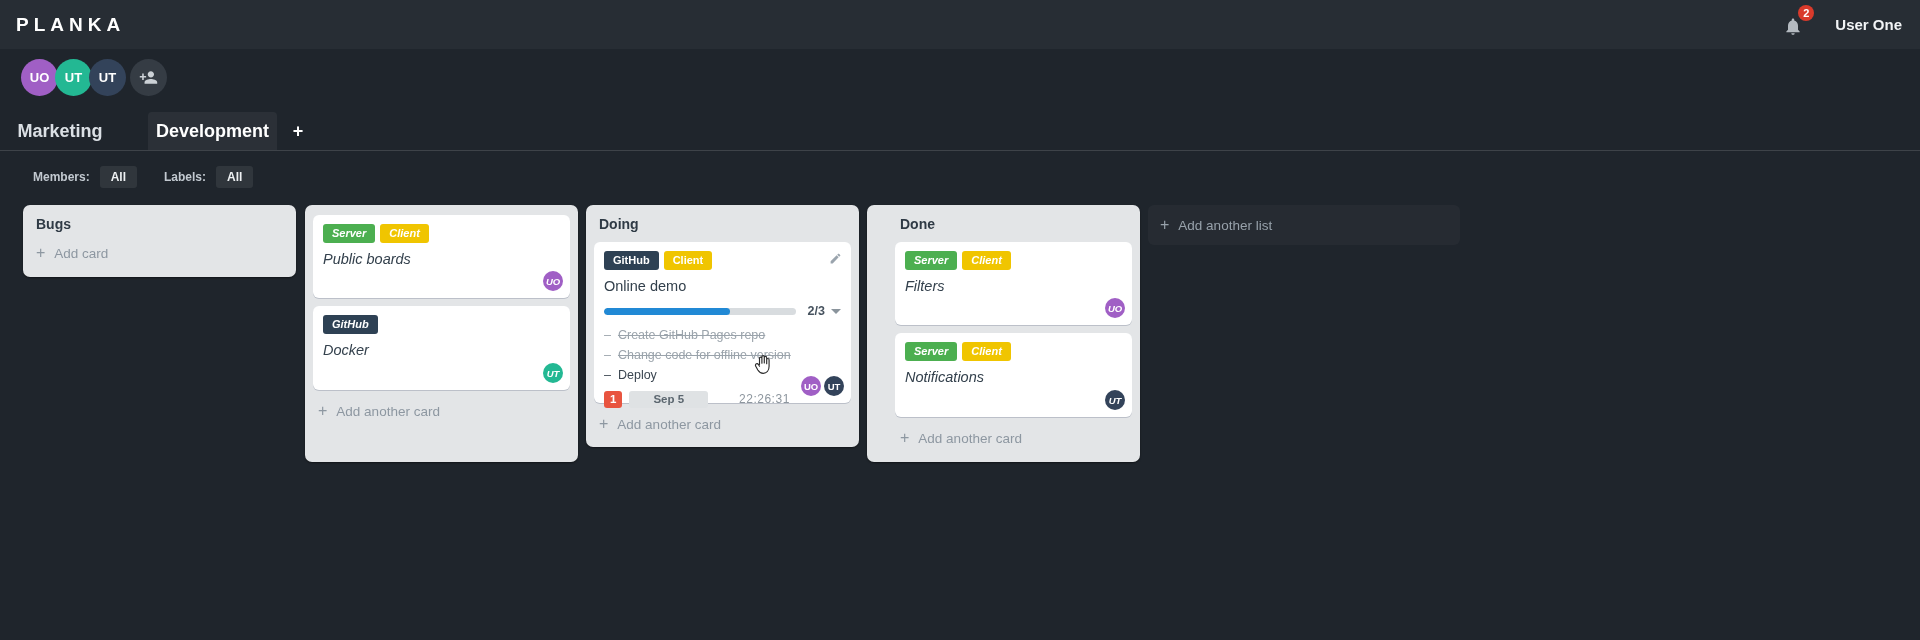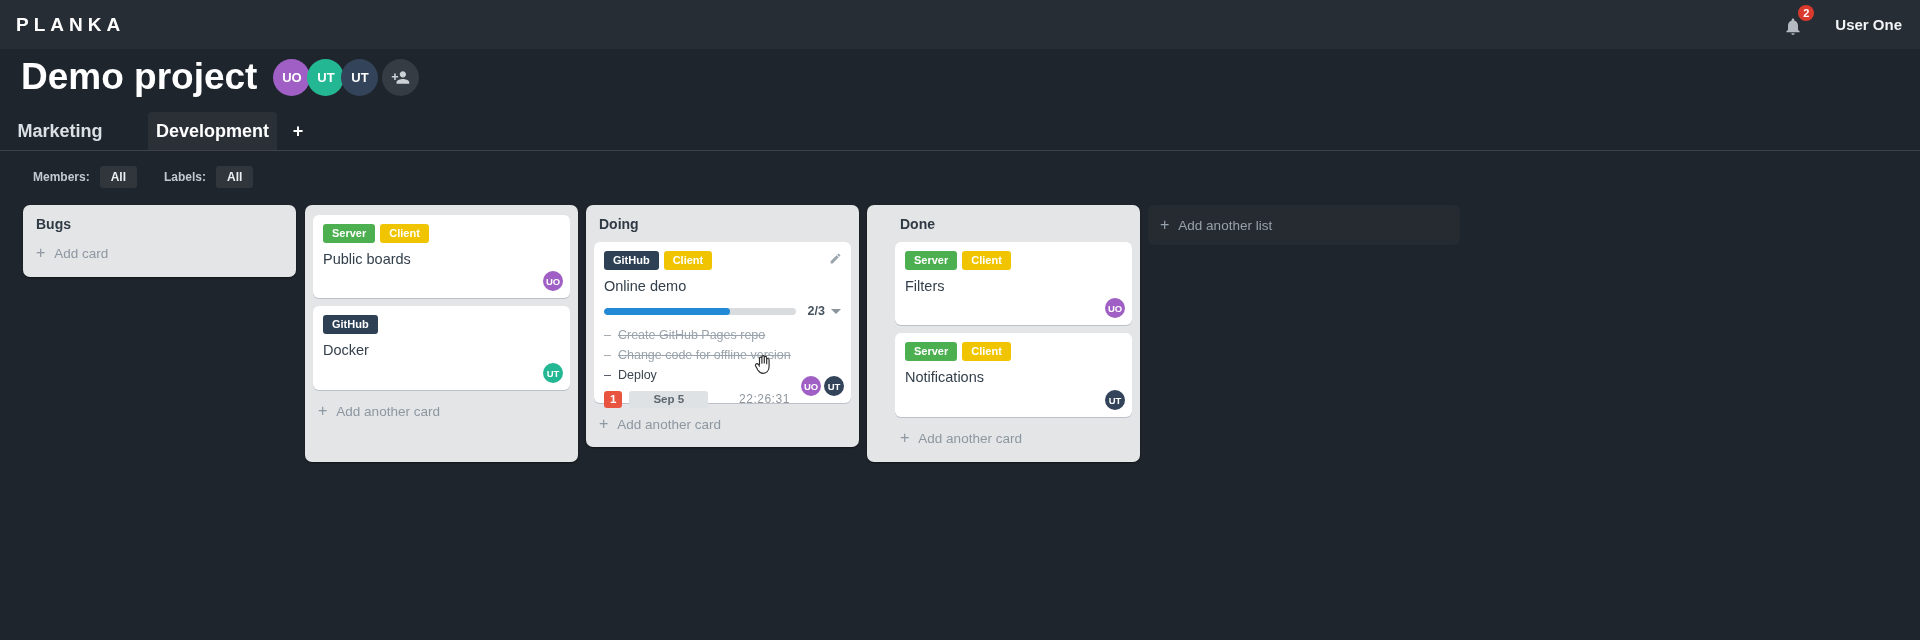--- a/index.html
+++ b/index.html
@@ -110,21 +110,21 @@
     font-size:13.5px; color:#8d97a1; cursor:pointer;
   }
   .add-card-row .plus { font-size:16px; font-weight:normal; line-height:16px; }
 
   .card {
     position:relative; margin:10px 8px 0;
     background:#fff; border-radius:6px;
     box-shadow:0 1px 0 rgba(9,30,66,0.18);
     padding:9px 10px; cursor:pointer;
   }
-  .card.small { height:83px; }
+  .card.small { height:83px;font-style:italic; }
   .card.small + .card.small { margin-top:8px; height:84px; }
   .card-labels { display:flex; gap:5px; margin-bottom:8px; }
   .label {
     font-size:11px; font-weight:bold; color:#fff;
     padding:3px 9px 4px; border-radius:3px; line-height:12px;
   }
   .card-title { font-size:14.5px; color:#33404c; }
   .card-avatars { position:absolute; right:7px; bottom:7px; display:flex; gap:3px; }
   .card-avatars .avatar { width:20px; height:20px; font-size:9.5px; margin-left:0; cursor:default; }
 
@@ -180,21 +180,20 @@
         <svg width="20" height="21" viewBox="0 0 24 24">
           <path fill="#b4bac0" d="M12 22c1.1 0 2-.9 2-2h-4c0 1.1.9 2 2 2zm6-6v-5c0-3.1-1.6-5.6-4.5-6.3V4c0-.8-.7-1.5-1.5-1.5S10.5 3.2 10.5 4v.7C7.6 5.4 6 7.9 6 11v5l-2 2v1h16v-1l-2-2z"></path>
         </svg>
         <span class="notif-badge">2</span>
       </div>
       <div class="username">User One</div>
     </div>
   </header>
 
   <section class="project-header">
-    <h1 class="project-title">Demo project</h1>
     <div class="members">
       <span class="avatar" style="background-color: rgb(160, 95, 197);">UO</span>
       <span class="avatar" style="background-color: rgb(35, 184, 147);">UT</span>
       <span class="avatar" style="background-color: rgb(51, 67, 90);">UT</span>
       <span class="add-member-btn">
         <svg width="19" height="19" viewBox="0 0 24 24">
           <path fill="#ccd1d6" d="M15 12c2.2 0 4-1.8 4-4s-1.8-4-4-4-4 1.8-4 4 1.8 4 4 4zm-9-2V7H4v3H1v2h3v3h2v-3h3v-2H6zm9 4c-2.7 0-8 1.3-8 4v2h16v-2c0-2.7-5.3-4-8-4z"></path>
         </svg>
       </span>
     </div>

